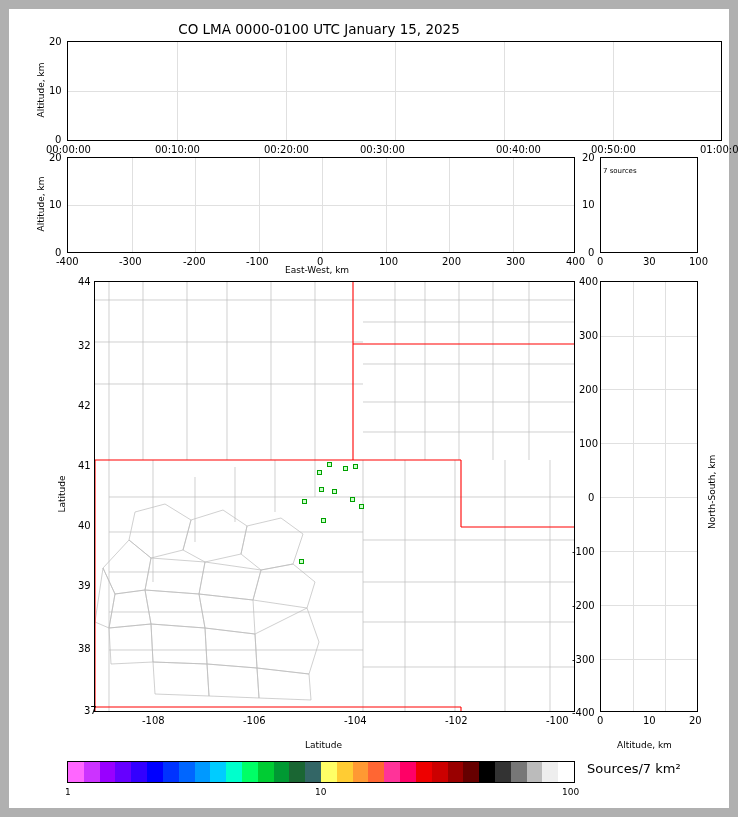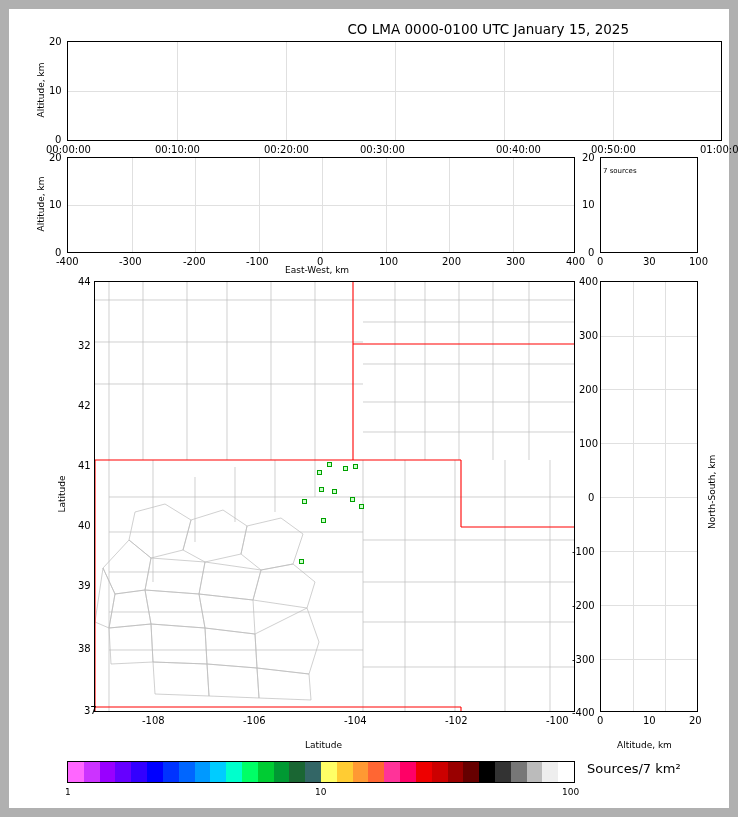--- a/index.html
+++ b/index.html
@@ -12,21 +12,21 @@
   #page{
     position:absolute;left:9px;top:9px;width:720px;height:799px;
     background:#ffffff;
   }
   .axes{position:absolute;box-sizing:border-box;border:1px solid #000;background:#fff;}
   .tick-label{position:absolute;font-size:10px;color:#000;white-space:nowrap;}
   .axis-title{position:absolute;font-size:9px;color:#000;white-space:nowrap;}
   .rot{transform:rotate(-90deg);transform-origin:center center;}
   .gridline{position:absolute;background:#e0e0e0;}
   #title{
-    position:absolute;left:0;top:12px;width:620px;text-align:right;
+    position:absolute;left:0;top:12px;width:620px;text-align:center;
     font-size:13.5px;color:#000;
   }
   .sources-note{position:absolute;font-size:7px;color:#000;}
   
   #cbar{position:absolute;left:58px;top:752px;width:508px;height:22px;border:1px solid #000;box-sizing:border-box;display:flex;}
   #cbar div{flex:1 1 auto;height:100%;}
   .cb-lab{position:absolute;font-size:9px;color:#000;}
   #cb-title{position:absolute;left:578px;top:752px;font-size:13px;color:#000;}
   .srcpt{position:absolute;width:5px;height:5px;border:1px solid #00a000;box-sizing:border-box;background:#ccffcc;}
   svg{display:block;}

